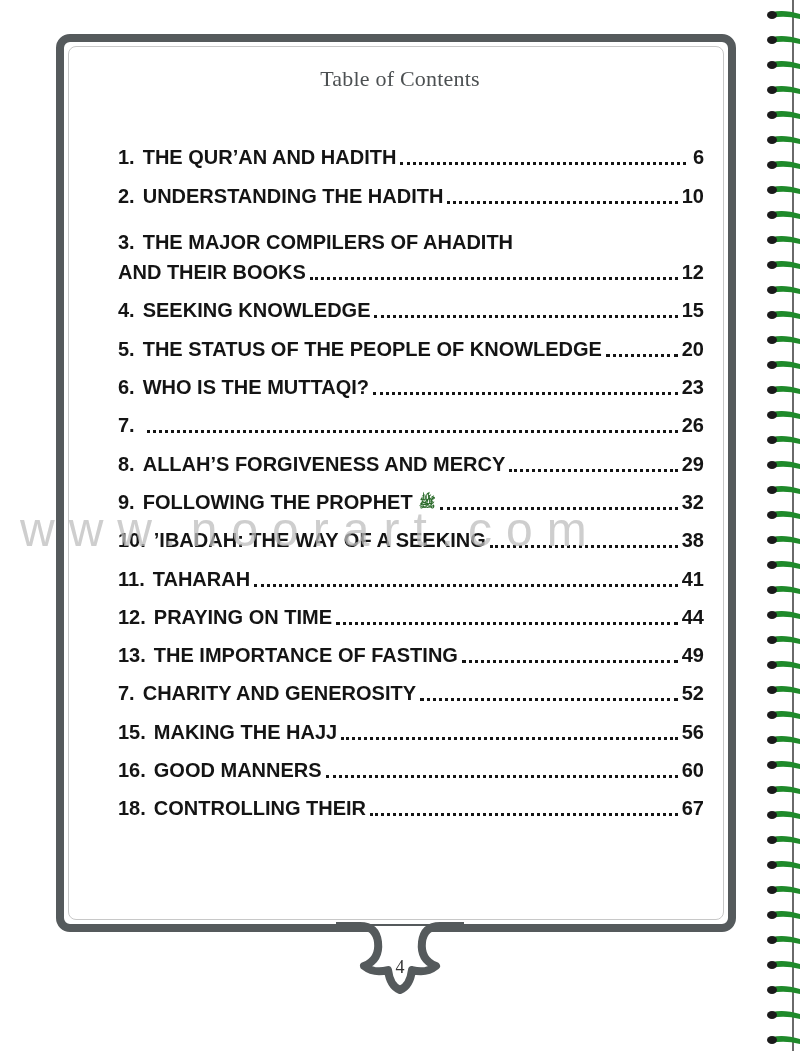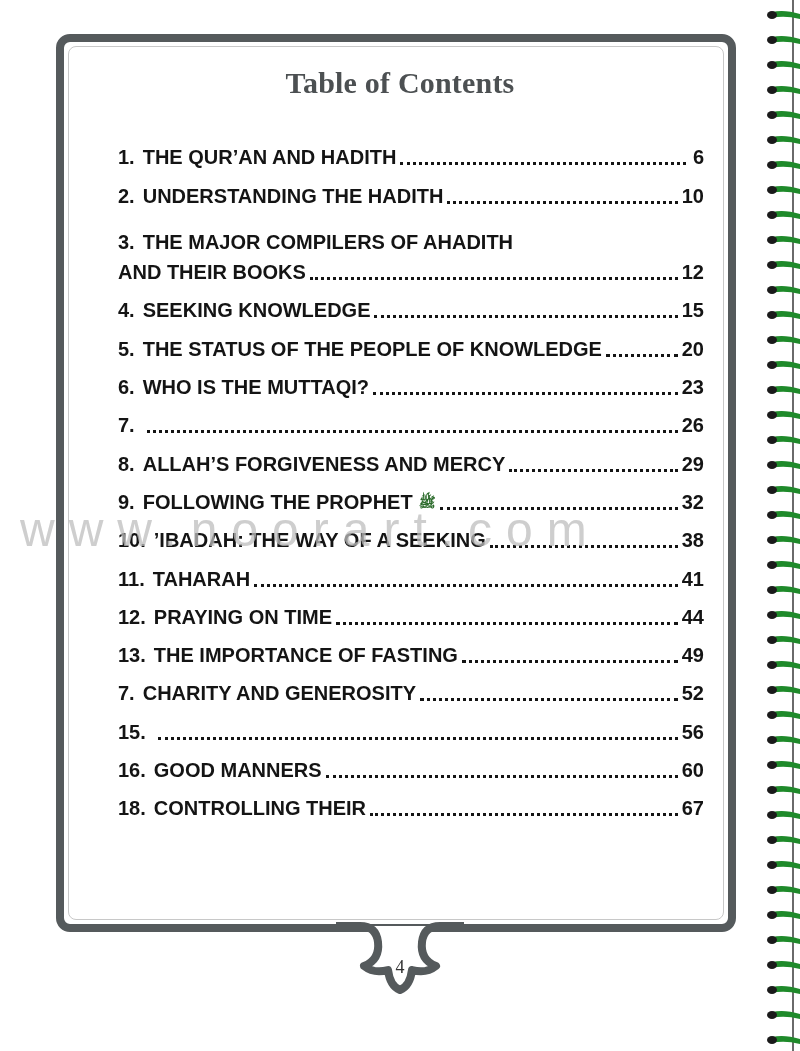--- a/index.html
+++ b/index.html
@@ -12,21 +12,21 @@
       position: absolute; left: 56px; top: 34px; width: 680px; height: 898px;
       border: 8px solid #555a5c; border-radius: 14px; box-sizing: border-box;
       background: #fff;
     }
     .frame-inner {
       position: absolute; left: 4px; top: 4px; right: 4px; bottom: 4px;
       border: 1px solid #c8c8c8; border-radius: 8px;
     }
     .title {
       position: absolute; left: 0; right: 0; top: 66px; text-align: center;
-      font-family: "Liberation Serif", serif; font-weight: bold; font-size: 30px;
+      font-family: "Liberation Serif", serif; font-weight: normal; font-size: 22px;
       color: #4c5052; letter-spacing: 0.2px;
     }
     .toc { position: absolute; left: 118px; top: 138px; width: 586px; }
     .entry {
       display: flex; align-items: flex-end; height: 38.3px;
       font-family: "Liberation Sans", sans-serif; font-weight: bold; font-size: 20px;
       color: #141414; white-space: nowrap;
     }
     .entry.two-line { height: 76.6px; flex-direction: column; align-items: stretch; justify-content: flex-end; }
     .entry .line1 { height: 38.3px; display: flex; align-items: flex-end; padding-bottom: 7px; box-sizing: border-box; }
@@ -175,20 +175,21 @@
     <div class="row">
         <span class="num">7.</span>
         <span>CHARITY AND GENEROSITY</span>
         <span class="leader"></span>
         <span class="page">52</span>
       </div>
   </div>
   <div class="entry">
     <div class="row">
         <span class="num">15.</span>
+        <span>MAKING THE HAJJ</span>
         <span class="leader"></span>
         <span class="page">56</span>
       </div>
   </div>
   <div class="entry">
     <div class="row">
         <span class="num">16.</span>
         <span>GOOD MANNERS</span>
         <span class="leader"></span>
         <span class="page">60</span>

